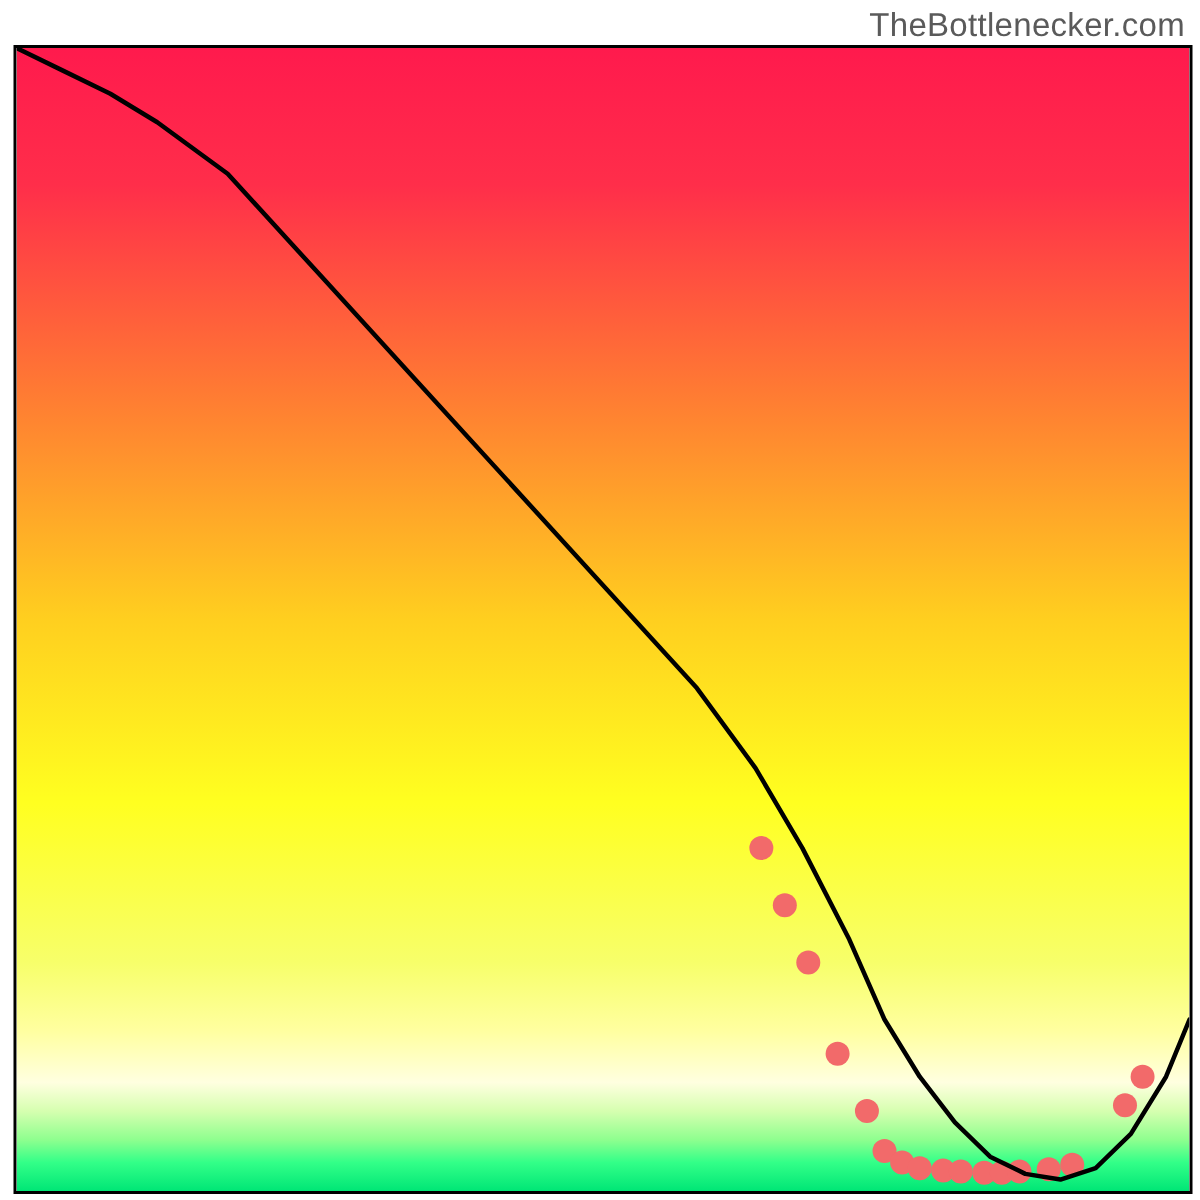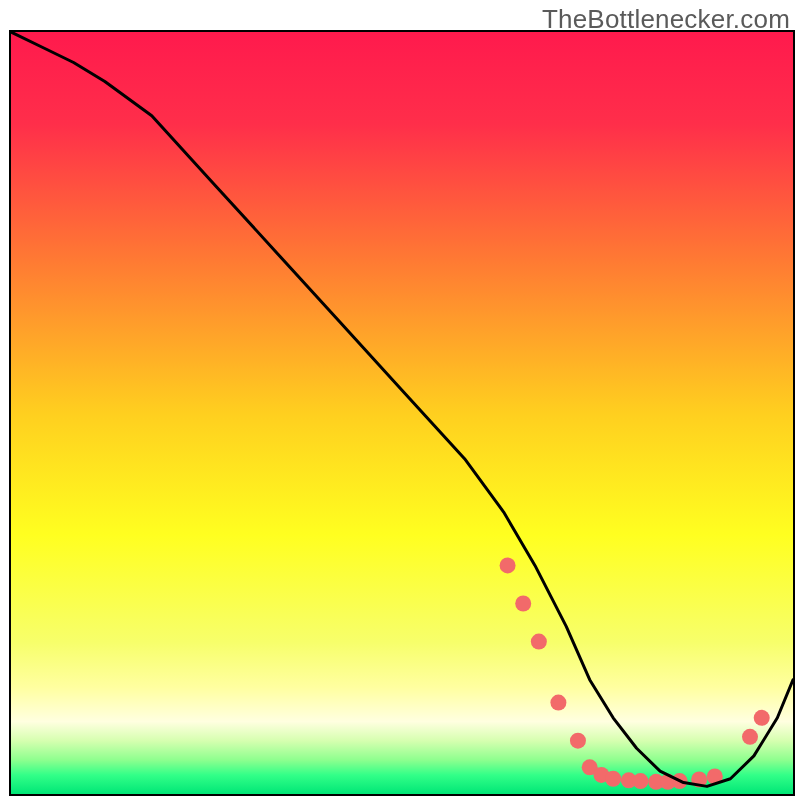--- a/index.html
+++ b/index.html
@@ -13,21 +13,21 @@
   }
   .stage {
     position: relative;
     width: 800px;
     height: 800px;
   }
   .attribution {
     position: absolute;
     top: 4px;
     right: 10px;
-    font-size: 26px;
+    font-size: 22px;
     font-weight: 500;
     color: #5a5a5a;
     letter-spacing: 0.2px;
     z-index: 50;
     user-select: none;
   }
   .plot {
     position: absolute;
     left: 9px;
     top: 30px;

